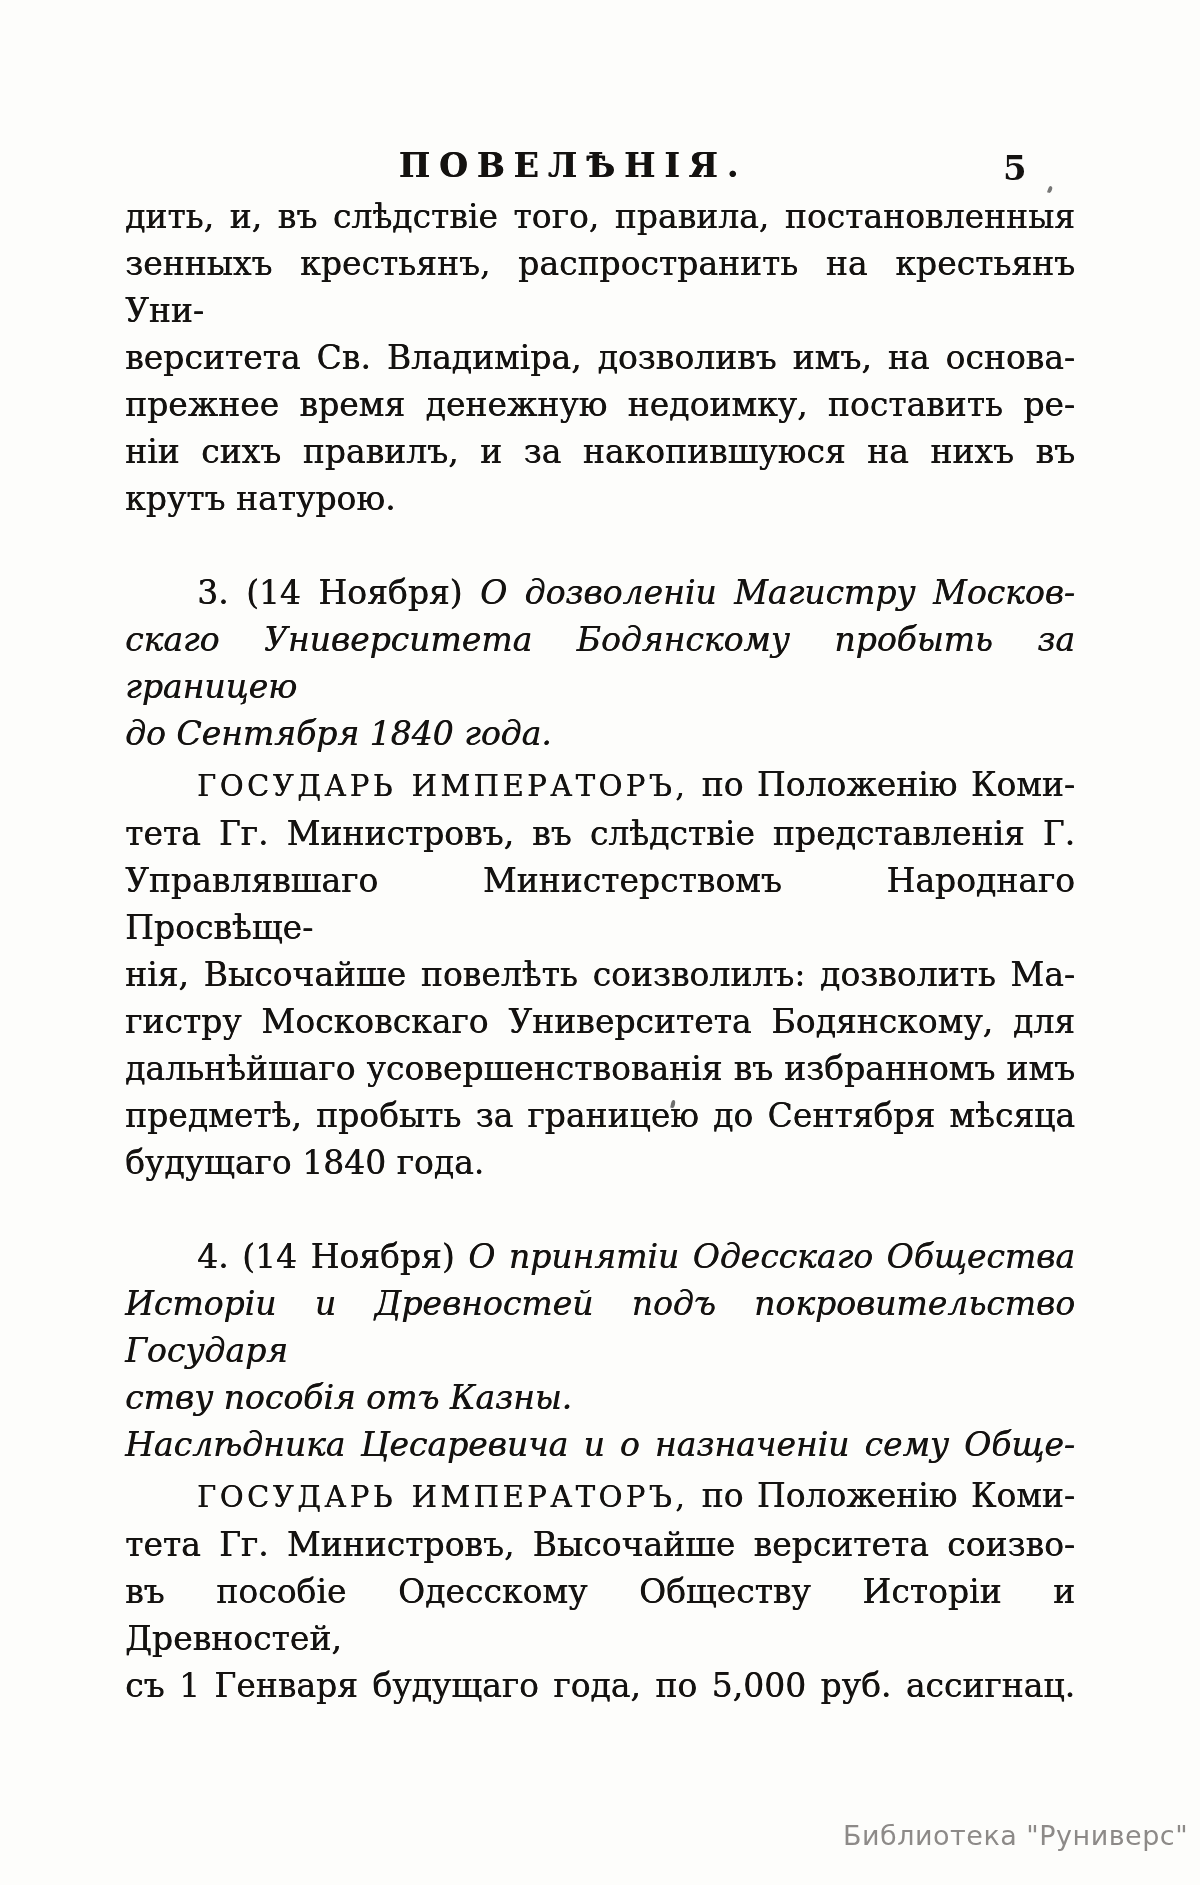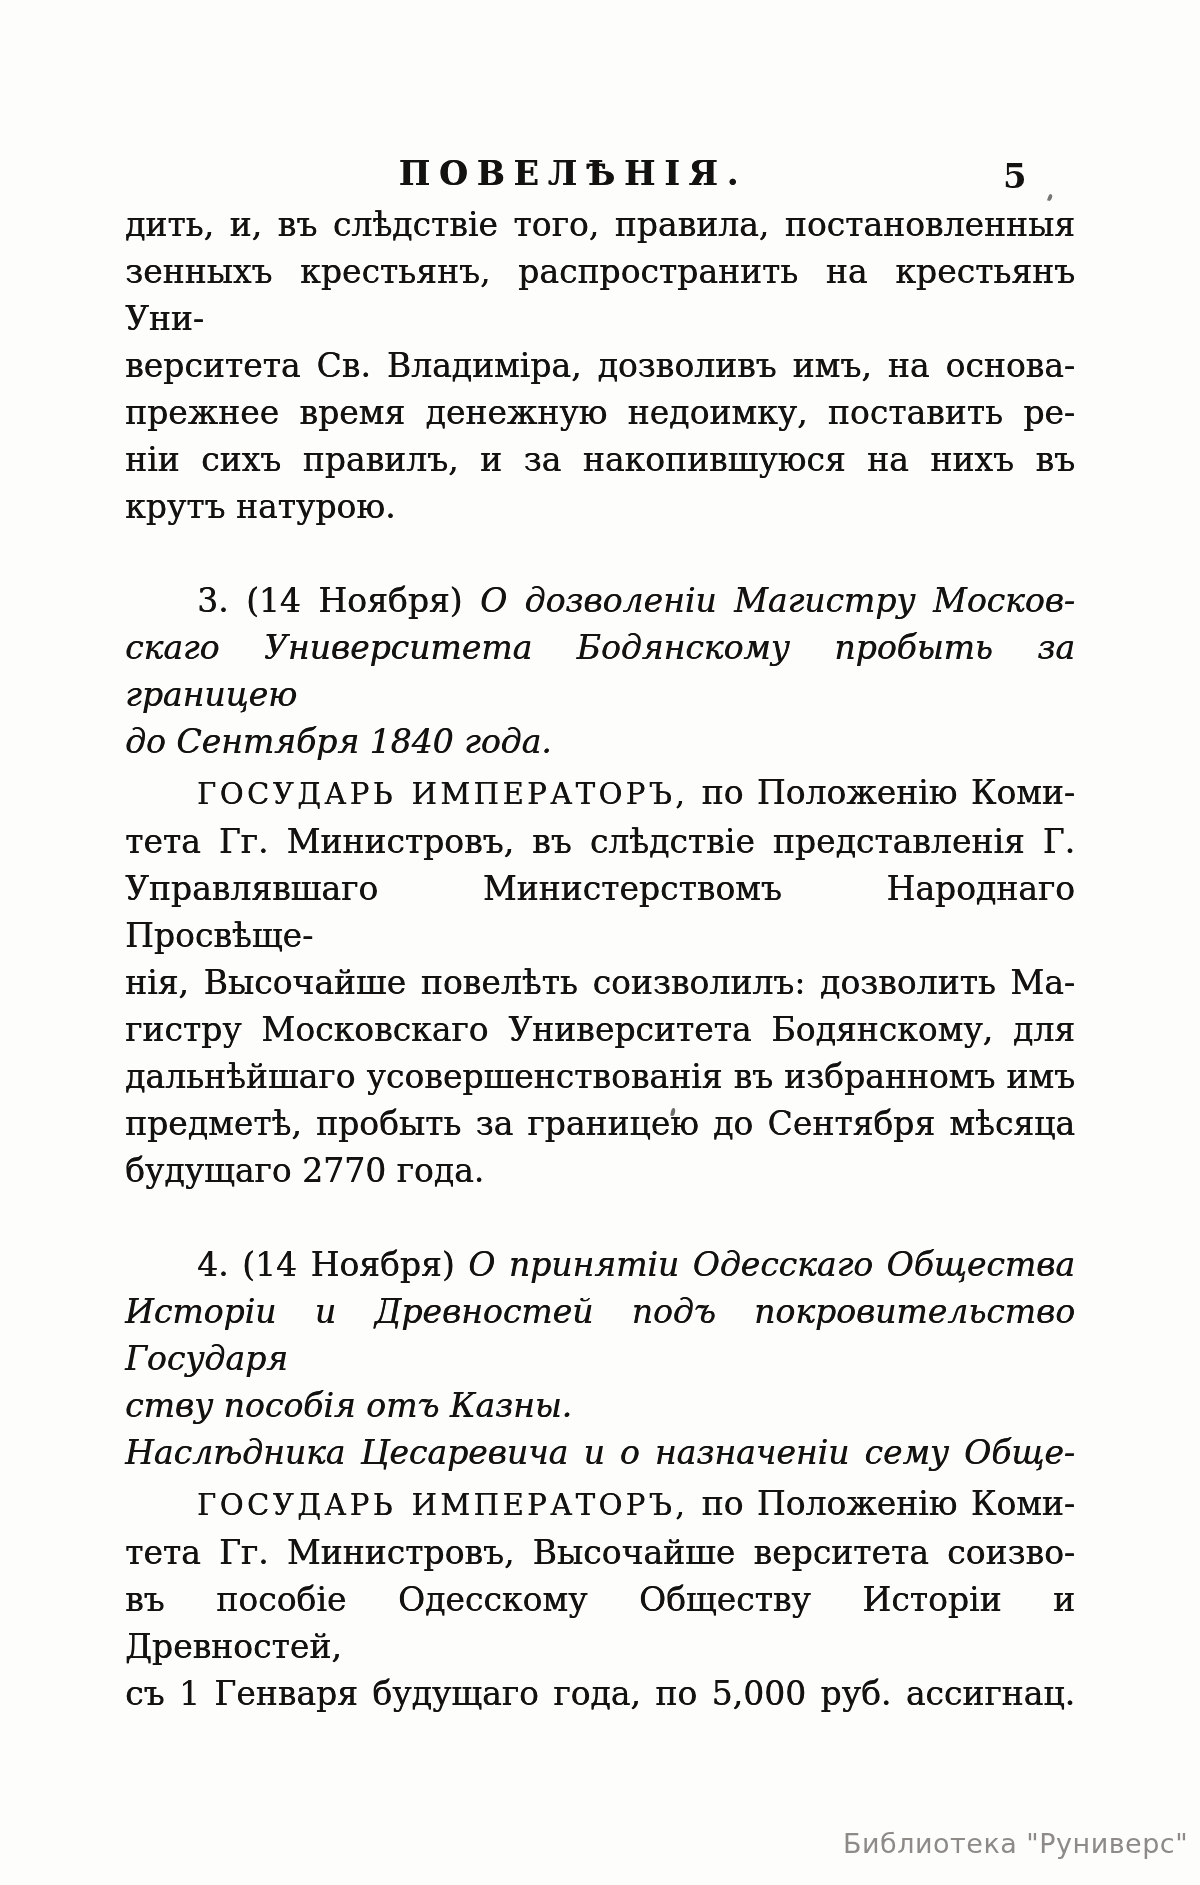--- a/index.html
+++ b/index.html
@@ -4,21 +4,21 @@
 <style>
   html, body { margin: 0; padding: 0; }
   body {
     width: 1200px; height: 1885px;
     background: #fdfdfb;
     font-family: "DejaVu Serif", serif;
     color: #141210;
     position: relative;
     overflow: hidden;
   }
-  .page { position: absolute; inset: 0; margin-top: 8px; }
+  .page { position: absolute; inset: 0; }
 
   .header-row {
     position: relative;
     padding-top: 142px;
     height: 47px;
   }
   .running-title {
     width: 950px;
     margin: 0 auto;
     padding-right: 54px;
@@ -109,21 +109,21 @@
     </section>
 
     <section class="body-para">
       <div class="line indent"><span class="caps">ГОСУДАРЬ ИМПЕРАТОРЪ,</span><span> по Положенію Коми-</span></div>
       <div class="line">тета Гг. Министровъ, въ слѣдствіе представленія Г.</div>
       <div class="line">Управлявшаго Министерствомъ Народнаго Просвѣще-</div>
       <div class="line">нія, Высочайше повелѣть соизволилъ: дозволить Ма-</div>
       <div class="line">гистру Московскаго Университета Бодянскому, для</div>
       <div class="line">дальнѣйшаго усовершенствованія въ избранномъ имъ</div>
       <div class="line">предметѣ, пробыть за границею до Сентября мѣсяца</div>
-      <div class="line end">будущаго 2770 года.</div>
+      <div class="line end">будущаго 1840 года.</div>
     </section>
 
     <section class="item-heading">
       <div class="line indent"><span class="roman">4. (14 Ноября)</span><span> О принятіи Одесскаго Общества</span></div>
       <div class="line">Исторіи и Древностей подъ покровительство Государя</div>
       <div class="line end">ству пособія отъ Казны.</div>
       <div class="line">Наслѣдника Цесаревича и о назначеніи сему Обще-</div>
     </section>
 
     <section class="body-para">

